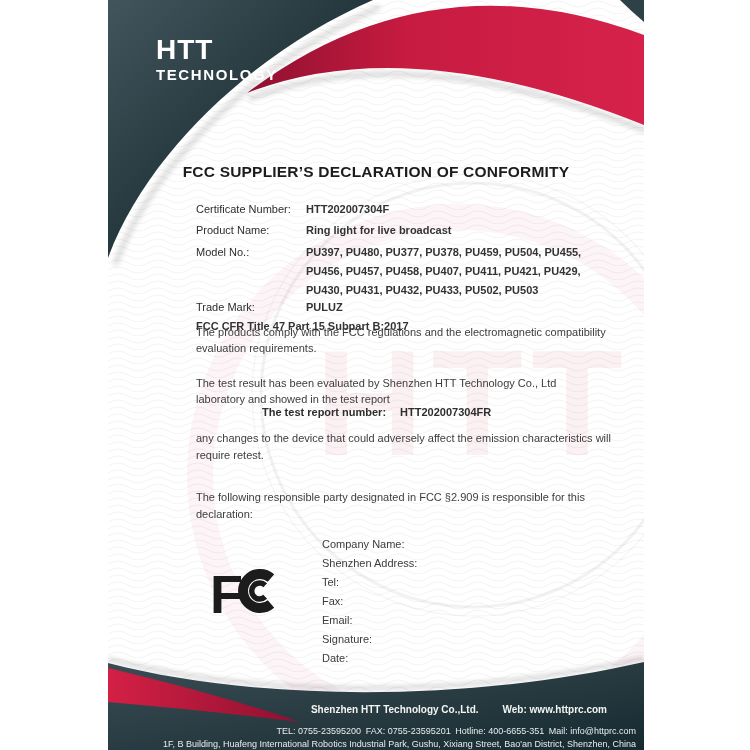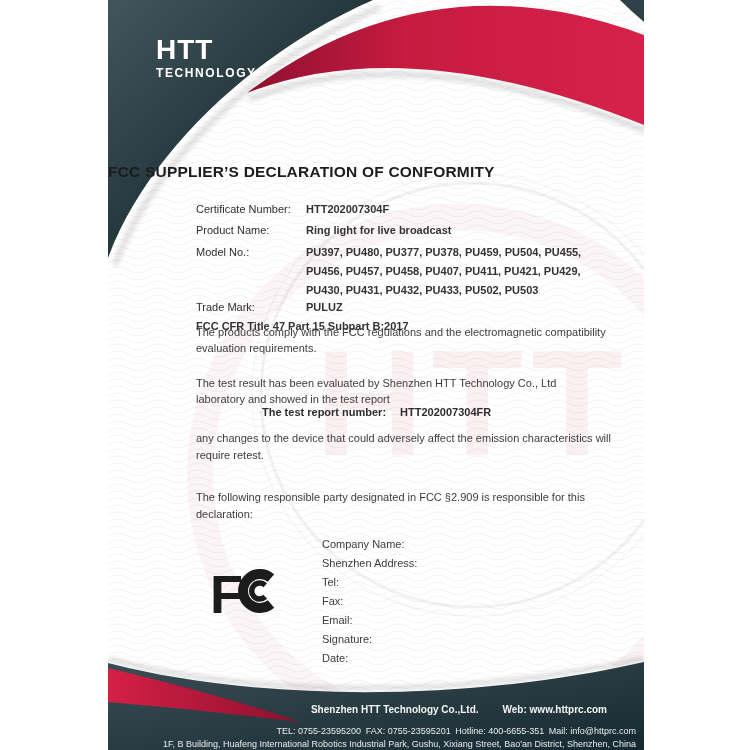--- a/index.html
+++ b/index.html
@@ -3,23 +3,23 @@
 <meta charset="utf-8">
 <style>
   html,body{margin:0;padding:0;background:#ffffff;}
   .page{position:relative;width:750px;height:750px;background:#ffffff;overflow:hidden;
         font-family:"Liberation Sans", sans-serif;}
   .doc{position:absolute;left:108px;top:0;width:536px;height:750px;background:#ffffff;overflow:hidden;}
   .layer{position:absolute;left:0;top:0;pointer-events:none;}
   
   .logo{position:absolute;left:48px;top:36px;color:#ffffff;z-index:5;}
   .logo .t1{font-size:28px;font-weight:bold;letter-spacing:1px;line-height:28px;}
-  .logo .t2{font-size:12px;font-weight:bold;letter-spacing:1.6px;margin-top:2px;}
+  .logo .t2{font-size:15px;font-weight:bold;letter-spacing:1.6px;margin-top:2px;}
   
-  .title{position:absolute;left:0;top:163px;width:100%;
+  .title{position:absolute;left:0;top:163px;width:100%;text-align:center;
          font-size:15.5px;font-weight:bold;color:#1c1c1c;letter-spacing:.2px;z-index:6;}
   
   .content{position:absolute;left:88px;top:0;width:466px;z-index:6;color:#3d3d3d;font-size:11px;}
   .frow{position:absolute;display:flex;}
   .frow .lab{width:110px;font-weight:normal;color:#2e2e2e;line-height:19px;flex:none;}
   .frow .val{font-weight:bold;color:#333333;line-height:19px;}
   .para{position:absolute;line-height:16px;}
   .para.w3{line-height:17px;}
   .report{position:absolute;left:66px;font-weight:bold;color:#2e2e2e;}
   .report .rv{margin-left:14px;}

